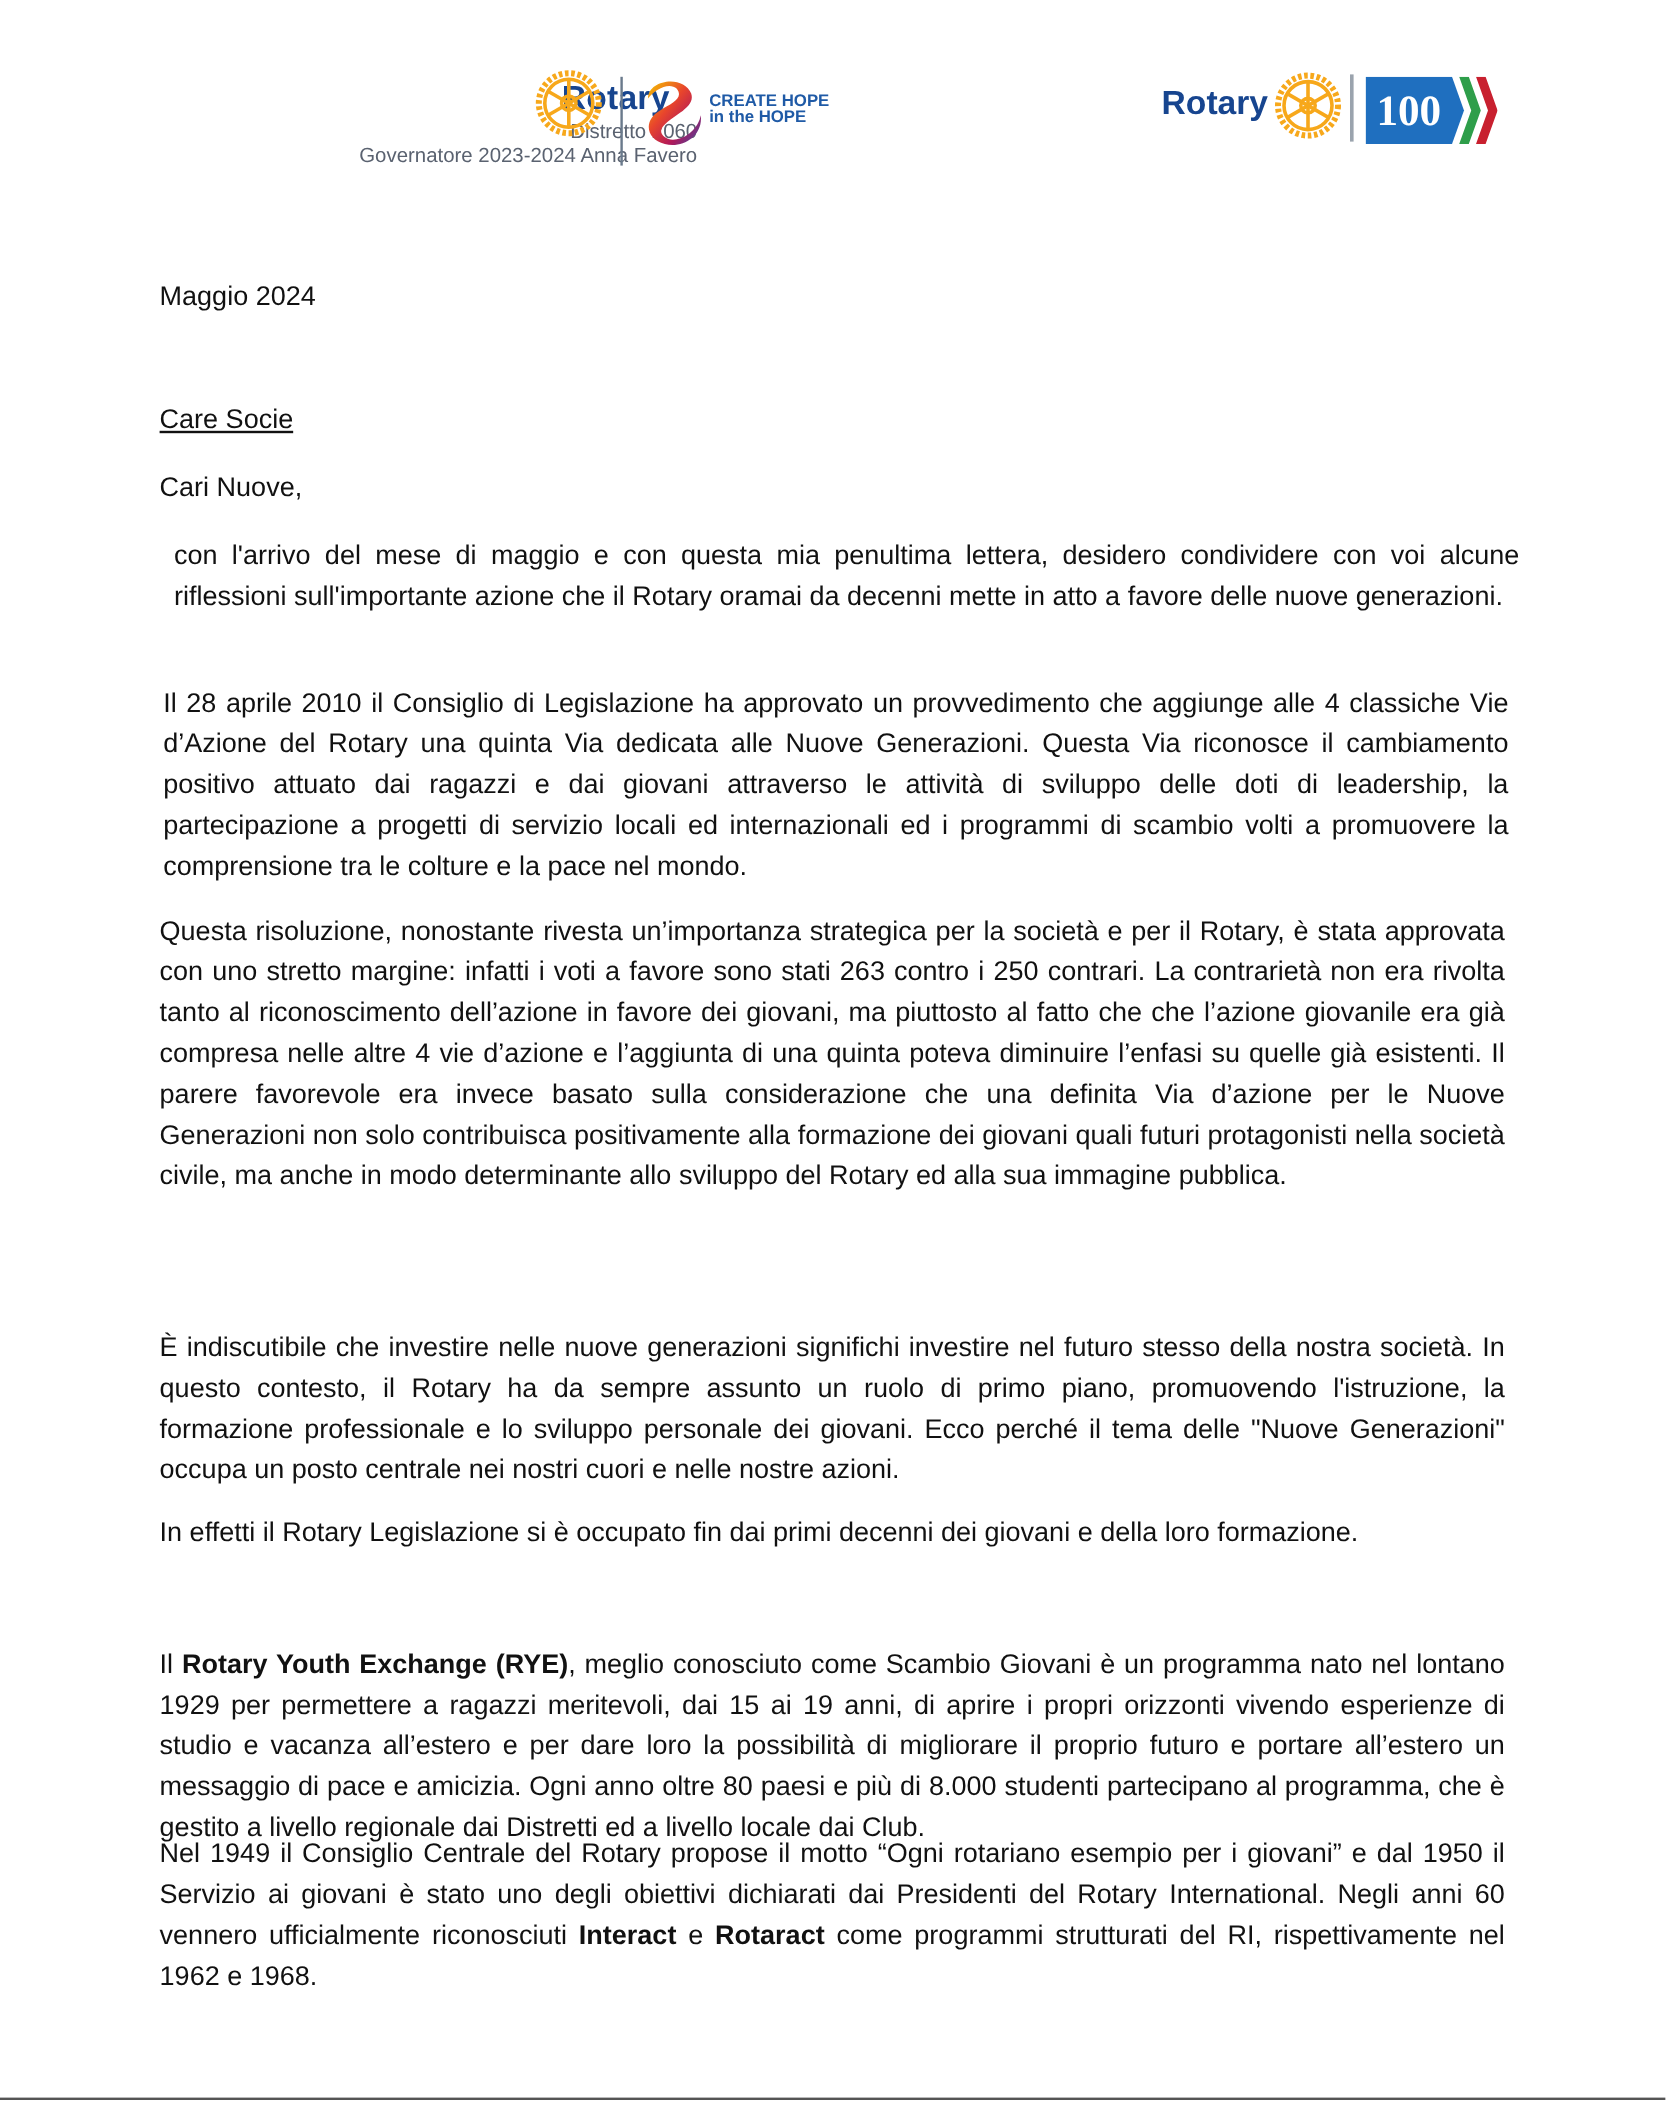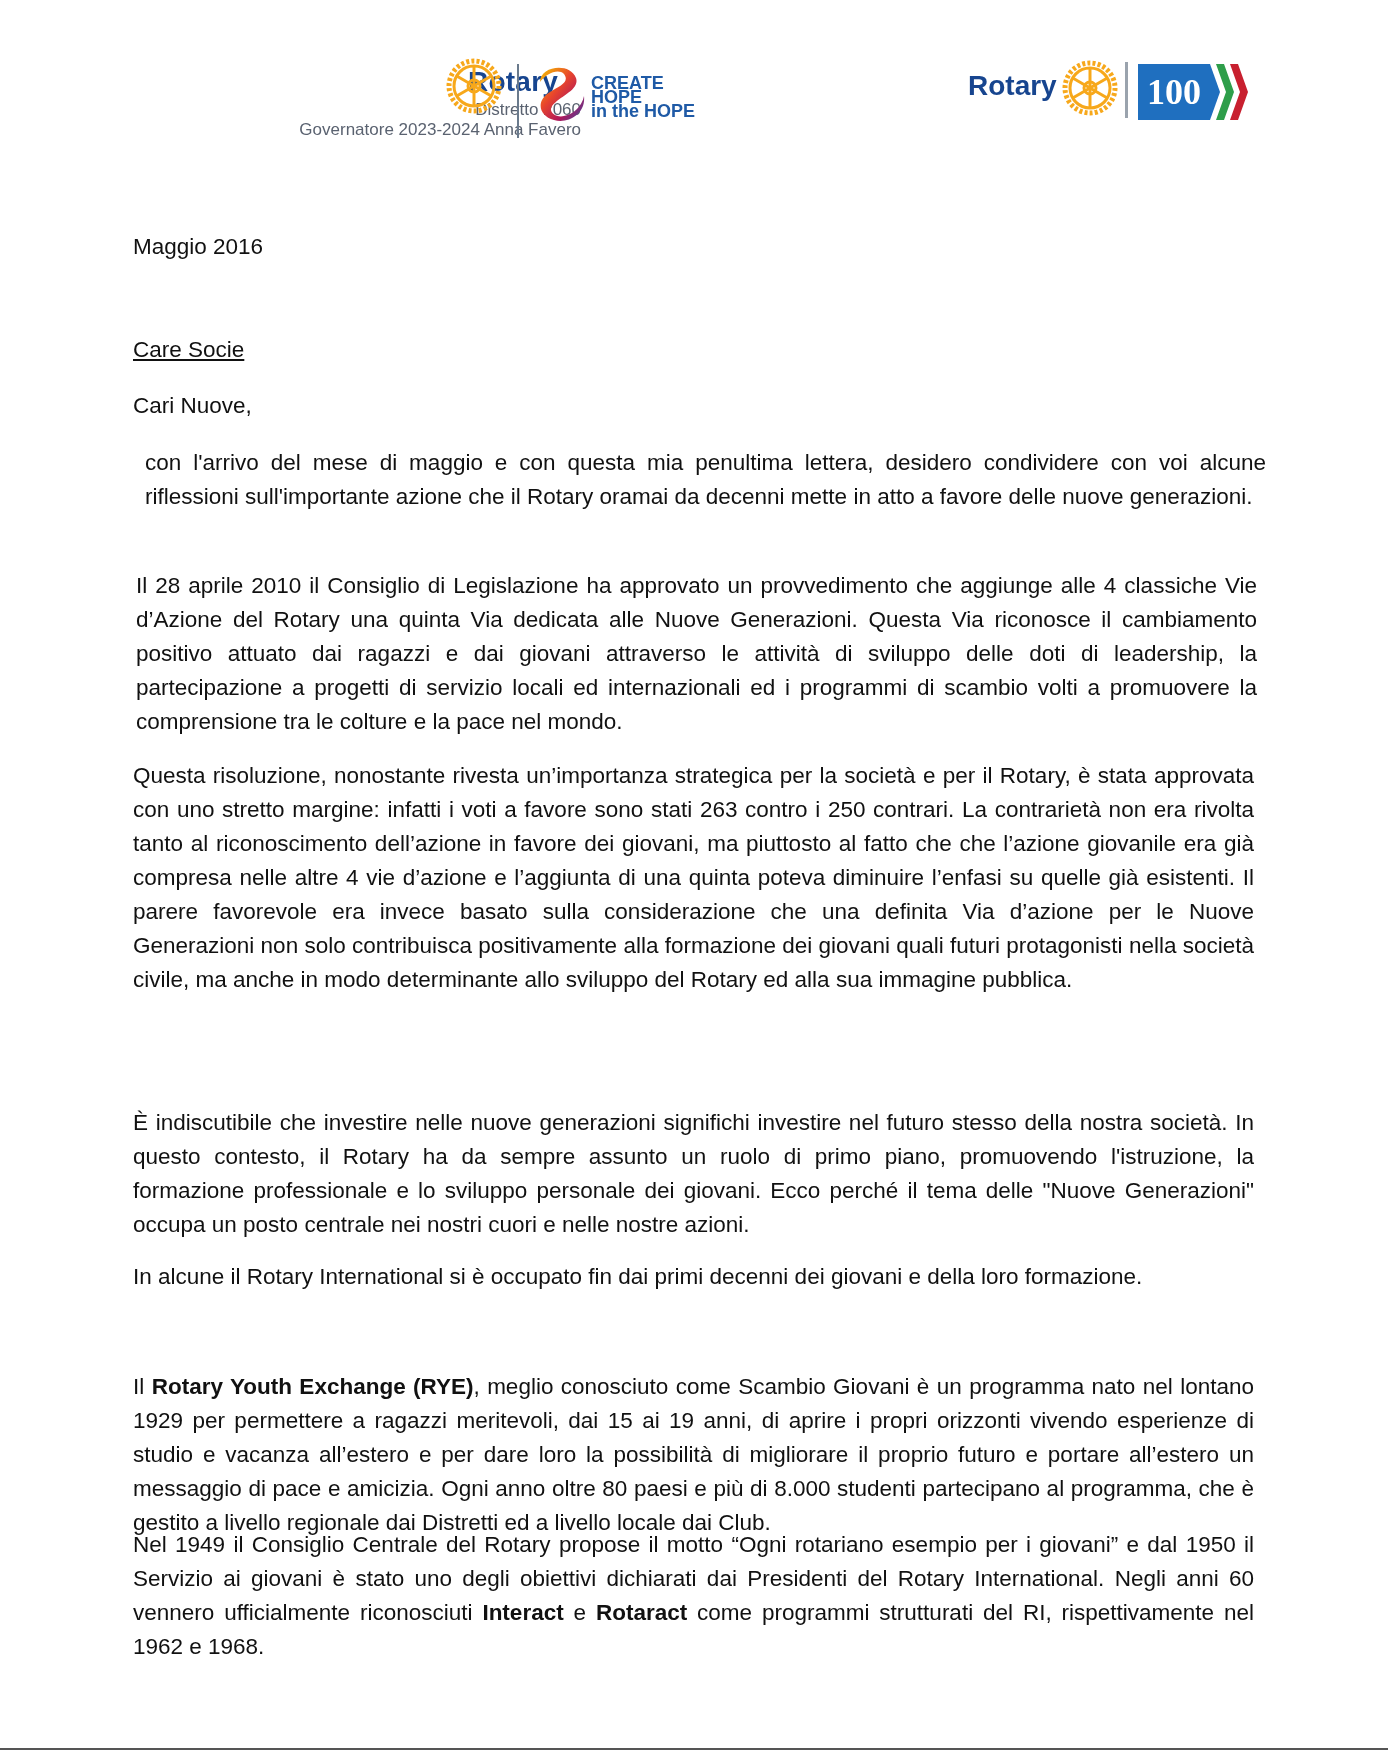--- a/index.html
+++ b/index.html
@@ -5,21 +5,21 @@
   html, body { margin: 0; padding: 0; background: #ffffff; }
   body { width: 1388px; height: 1752px; position: relative; overflow: hidden; font-family: "Liberation Sans", "DejaVu Sans", sans-serif; color: #111; }
   .header { position: absolute; top: 0; left: 0; width: 1388px; height: 160px; }
   .left-logo { position: absolute; left: 140px; top: 56px; width: 560px; height: 90px; }
   .rot-text { position: absolute; right: 142px; top: 10px; font-weight: bold; font-size: 28px; color: #17458f; letter-spacing: 0.2px; }
   .dist-text { position: absolute; right: 119px; top: 44px; font-size: 17px; color: #5a6270; }
   .gov-text { position: absolute; right: 119px; top: 64px; font-size: 17px; color: #5a6270; }
   .wheel-left { position: absolute; left: 304px; top: 0px; width: 60px; height: 60px; }
   .divider-left { position: absolute; left: 377px; top: 8px; width: 2px; height: 74px; background: #6a7a8c; }
   .hope-icon { position: absolute; left: 390px; top: 4px; width: 56px; height: 62px; }
-  .hope-text { position: absolute; left: 451px; top: 20px; font-weight: bold; font-size: 18px; line-height: 14px; color: #1f5aa6; }
+  .hope-text { position: absolute; left: 451px; top: 20px; font-weight: bold; font-size: 14px; line-height: 14px; color: #1f5aa6; }
   .right-logo { position: absolute; left: 968px; top: 58px; width: 290px; height: 66px; }
   .rot-text-r { position: absolute; left: 0px; top: 12px; font-weight: bold; font-size: 28px; color: #17458f; }
   .wheel-right { position: absolute; left: 92px; top: 0px; width: 60px; height: 60px; }
   .divider-right { position: absolute; left: 157px; top: 4px; width: 3px; height: 56px; background: #9aa3ad; }
   .hundred { position: absolute; left: 170px; top: 6px; width: 110px; height: 56px; }
 
   .doc { position: absolute; left: 133px; top: 230px; width: 1121px; font-family: "Liberation Sans", "DejaVu Sans", sans-serif; font-size: 22.5px; line-height: 34px; color: #111; }
   .doc p { margin: 0; text-align: justify; }
   .date { position: absolute; top: 0; left: 0; }
   .salute1 { position: absolute; top: 103px; left: 0; text-decoration: underline; }
@@ -87,25 +87,25 @@
     <svg class="hundred" viewBox="0 0 110 56">
       <path d="M0 0 H72 L82 28 L72 56 H0 Z" fill="#1f6fbf"></path>
       <path d="M78 0 H86 L96 28 L86 56 H78 L88 28 Z" fill="#2e9e4a"></path>
       <path d="M92 0 H100 L110 28 L100 56 H92 L102 28 Z" fill="#c8202f"></path>
       <text x="36" y="40" text-anchor="middle" font-family="Liberation Serif, serif" font-weight="bold" font-size="36" fill="#ffffff">100</text>
     </svg>
   </div>
 </div>
 
 <div class="doc">
-  <p class="date">Maggio 2016</p>
+  <p class="date">Maggio 2024</p>
   <p class="salute1">Care Socie</p>
   <p class="salute2">Cari Nuove,</p>
   <p class="p1">con l'arrivo del mese di maggio e con questa mia penultima lettera, desidero condividere con voi alcune riflessioni sull'importante azione che il Rotary oramai da decenni mette in atto a favore delle nuove generazioni.</p>
   <p class="p2">Il 28 aprile 2010 il Consiglio di Legislazione ha approvato un provvedimento che aggiunge alle 4 classiche Vie d’Azione del Rotary una quinta Via dedicata alle Nuove Generazioni. Questa Via riconosce il cambiamento positivo attuato dai ragazzi e dai giovani attraverso le attività di sviluppo delle doti di leadership, la partecipazione a progetti di servizio locali ed internazionali ed i programmi di scambio volti a promuovere la comprensione tra le colture e la pace nel mondo.</p>
   <p class="p3">Questa risoluzione, nonostante rivesta un’importanza strategica per la società e per il Rotary, è stata approvata con uno stretto margine: infatti i voti a favore sono stati 263 contro i 250 contrari. La contrarietà non era rivolta tanto al riconoscimento dell’azione in favore dei giovani, ma piuttosto al fatto che che l’azione giovanile era già compresa nelle altre 4 vie d’azione e l’aggiunta di una quinta poteva diminuire l’enfasi su quelle già esistenti. Il parere favorevole era invece basato sulla considerazione che una definita Via d’azione per le Nuove Generazioni non solo contribuisca positivamente alla formazione dei giovani quali futuri protagonisti nella società civile, ma anche in modo determinante allo sviluppo del Rotary ed alla sua immagine pubblica.</p>
   <p class="p4">È indiscutibile che investire nelle nuove generazioni significhi investire nel futuro stesso della nostra società. In questo contesto, il Rotary ha da sempre assunto un ruolo di primo piano, promuovendo l'istruzione, la formazione professionale e lo sviluppo personale dei giovani. Ecco perché il tema delle "Nuove Generazioni" occupa un posto centrale nei nostri cuori e nelle nostre azioni.</p>
-  <p class="p5">In alcune il Rotary International si è occupato fin dai primi decenni dei giovani e della loro formazione.</p>
+  <p class="p5">In effetti il Rotary Legislazione si è occupato fin dai primi decenni dei giovani e della loro formazione.</p>
   <p class="p6"><span>Il </span><b>Rotary Youth Exchange (RYE)</b><span>, meglio conosciuto come Scambio Giovani è un programma nato nel lontano 1929 per permettere a ragazzi meritevoli, dai 15 ai 19 anni, di aprire i propri orizzonti vivendo esperienze di studio e vacanza all’estero e per dare loro la possibilità di migliorare il proprio futuro e portare all’estero un messaggio di pace e amicizia. Ogni anno oltre 80 paesi e più di 8.000 studenti partecipano al programma, che è gestito a livello regionale dai Distretti ed a livello locale dai Club.</span></p>
   <p class="p7"><span>Nel 1949 il Consiglio Centrale del Rotary propose il motto “Ogni rotariano esempio per i giovani” e dal 1950 il Servizio ai giovani è stato uno degli obiettivi dichiarati dai Presidenti del Rotary International. Negli anni 60 vennero ufficialmente riconosciuti </span><b>Interact</b><span> e </span><b>Rotaract</b><span> come programmi strutturati del RI, rispettivamente nel 1962 e 1968.</span></p>
 </div>
 
 <div class="bottom-rule"></div>
 
 </body></html>

